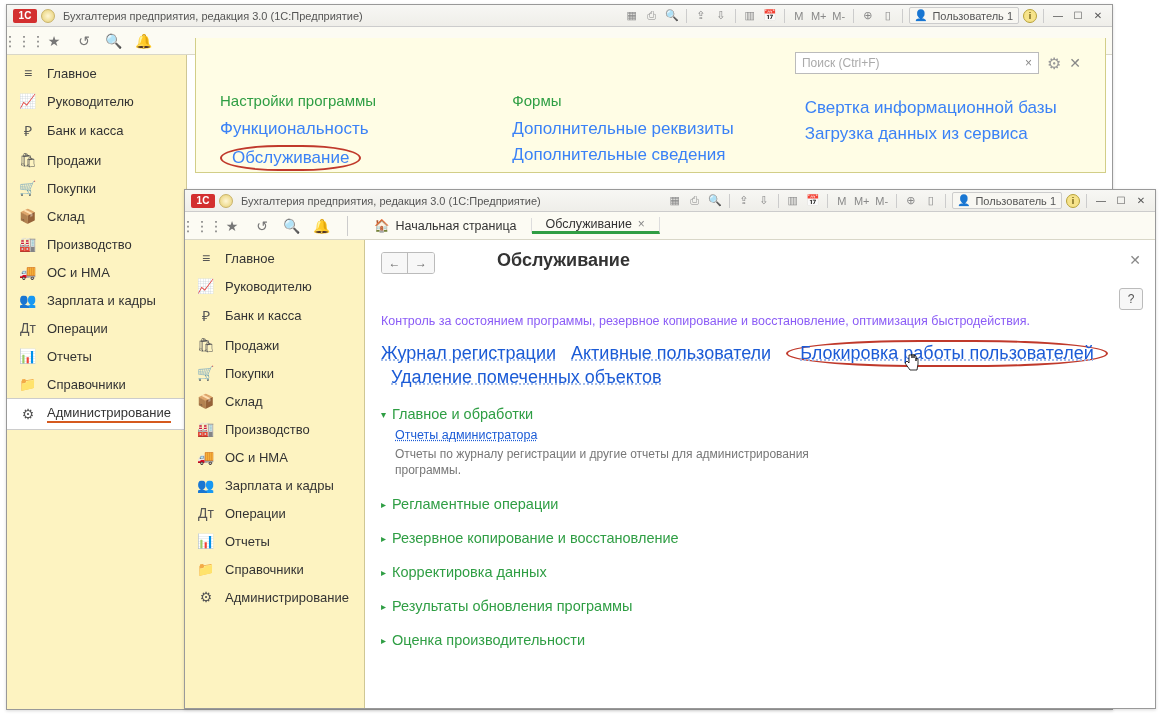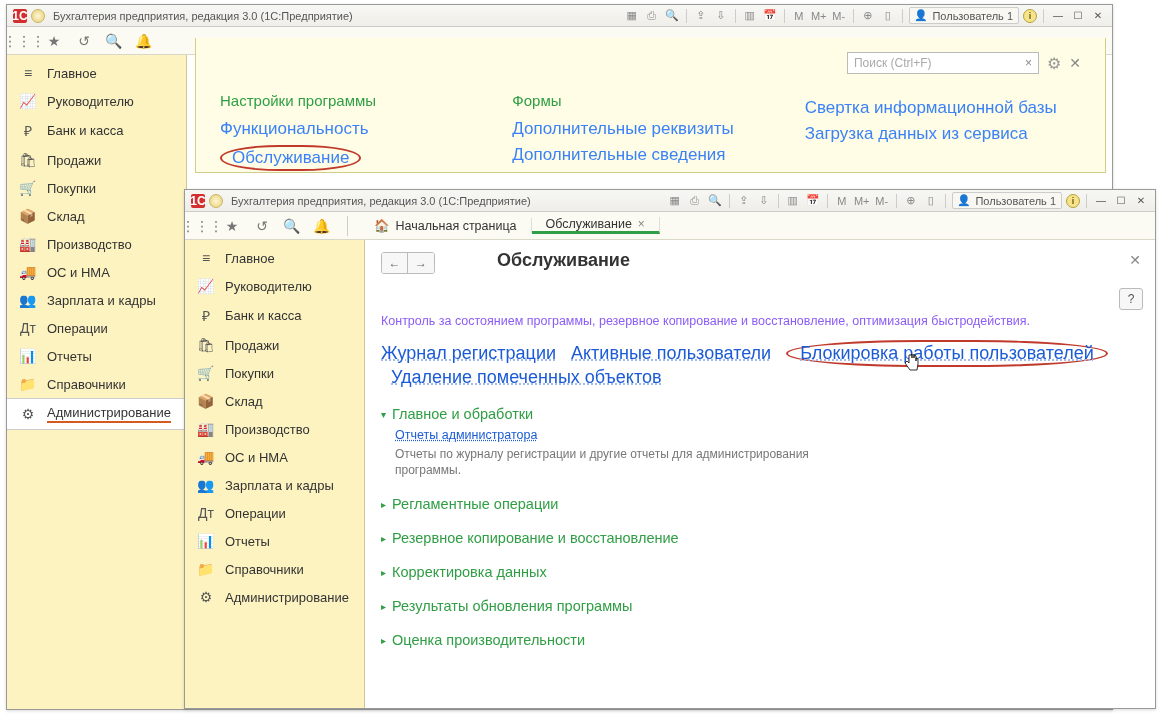--- a/index.html
+++ b/index.html
@@ -22,22 +22,22 @@
     height: 22px;
     background: linear-gradient(#f7f7f4, #efeee9);
     border-bottom: 1px solid #ccc;
     display: flex; align-items: center;
     padding: 0 6px;
     gap: 4px;
     font-size: 11px;
     color: #555;
   }
   .titlebar .logo1c {
-    width: 14px; height: 14px; background: #d32f2f; border-radius: 2px;
-    color: #fff; font-size: 12px; display:flex; align-items:center; justify-content:center; font-weight:bold;
+    width: 24px; height: 14px; background: #d32f2f; border-radius: 2px;
+    color: #fff; font-size: 10px; display:flex; align-items:center; justify-content:center; font-weight:bold;
   }
   .titlebar .circle-btn {
     width: 14px; height: 14px; border-radius: 50%; border:1px solid #c9b36a;
     background: radial-gradient(#fff6d5,#e6cf6f);
   }
   .titlebar .title-text { margin-left: 4px; }
   .titlebar .spacer { flex: 1; }
   .tb-icon { width:16px; height:16px; display:flex; align-items:center; justify-content:center; color:#888; font-size:11px; cursor:pointer; }
   .tb-sep { width:1px; height:14px; background:#ccc; margin:0 2px; }
   .user-pill { display:flex; align-items:center; gap:4px; padding:0 5px; border:1px solid #ccc; border-radius:2px; background:#f8f7f2; height:17px; font-size:11px; color:#555;}
@@ -59,21 +59,21 @@
   .side-item.active { background:#fff; border-top:1px solid #ccc; border-bottom:1px solid #ccc;}
   .side-ico { width:18px; text-align:center; color:#555; font-size:14px; }
   .side-underline { border-bottom: 2px solid #d55a1e; padding-bottom:1px;}
 
   .panel-yellow {
     position:absolute; left:188px; top:33px; right:6px; height:135px;
     background:#fffde5; border:1px solid #d2ce88; border-top:none;
     padding: 14px 24px 10px 24px;
   }
   .panel-yellow .top-row { display:flex; align-items:center; justify-content:flex-end; gap:8px; }
-  .search-box { width:192px; height:22px; border:1px solid #bbb; background:#fff; display:flex; align-items:center; padding:0 6px; color:#aaa; font-size:12px; justify-content:space-between;}
+  .search-box { width:244px; height:22px; border:1px solid #bbb; background:#fff; display:flex; align-items:center; padding:0 6px; color:#aaa; font-size:12px; justify-content:space-between;}
   .gear-ico { color:#999; font-size:16px; cursor:pointer;}
   .close-x { color:#888; font-size:14px; cursor:pointer; }
   .sections-row { display:flex; margin-top:18px; gap:16px; }
   .sec-col { flex:1; }
   .sec-title { color:#2f9e44; font-size:15px; margin-bottom:10px; }
   .sec-link { color:#3b82f6; font-size:17px; margin:6px 0; cursor:pointer; }
   .oval-red { display:inline-block; border:2px solid #c0392b; border-radius:50%/60%; padding:1px 10px;}
 
   
   .win2 {

